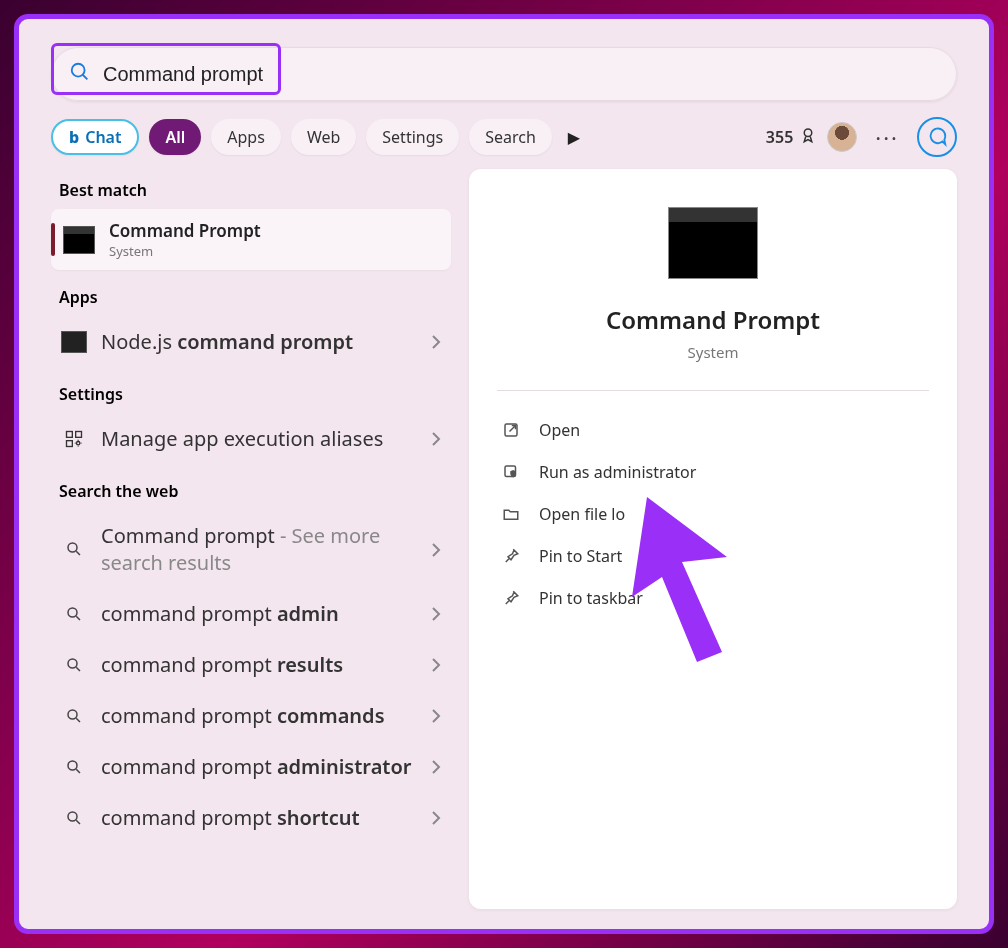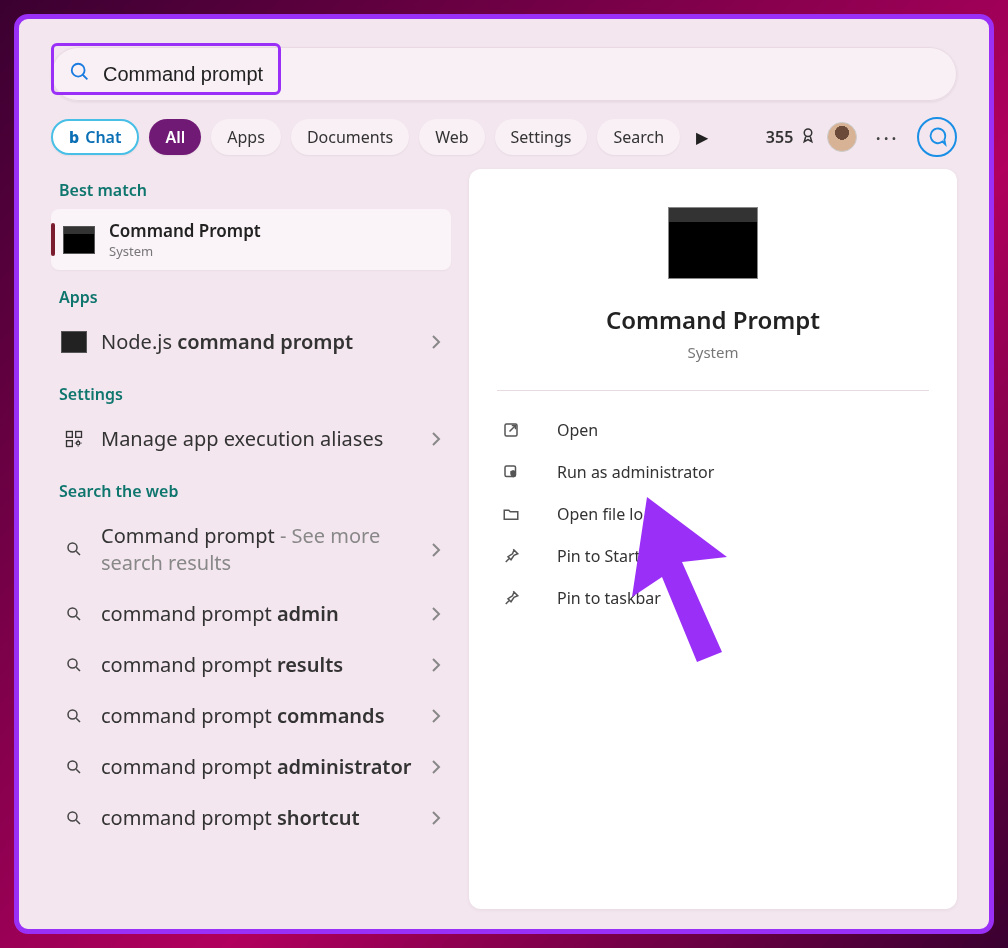--- a/index.html
+++ b/index.html
@@ -76,21 +76,21 @@
 
   
   .body-row { display:flex; margin:12px 22px 22px 22px; gap:18px; height:740px;}
   .left-col { flex:0 0 400px; }
   .right-col {
     flex:1; background:#fff; border-radius:12px;
     box-shadow:0 1px 4px rgba(0,0,0,.06);
     padding:28px 28px 28px 28px;
   }
 
-  .section-label { font-size:16px; font-weight:600; color:#0f766e; margin:16px 8px 8px 8px;}
+  .section-label { font-size:16px; font-weight:600; color:#000000; margin:16px 8px 8px 8px;}
   .first-section-label { margin-top:10px; }
 
   .best-match {
     background:#faf3f7; border-radius:8px;
     padding:10px 12px; display:flex; align-items:center; gap:14px;
     position:relative;
     box-shadow:0 1px 2px rgba(0,0,0,.04);
   }
   .best-match::before {
     content:""; position:absolute; left:0; top:14px; bottom:14px; width:4px;
@@ -125,21 +125,21 @@
   .hero-icon {
     width:90px; height:72px; background:#000; margin:10px auto 0 auto;
     border:1px solid #888; position:relative;
   }
   .hero-icon::before { content:""; position:absolute; top:0; left:0; right:0; height:14px; background:#333;}
   .hero-title { text-align:center; font-size:24px; font-weight:600; color:#222; margin-top:24px;}
   .hero-sub { text-align:center; font-size:15px; color:#777; margin-top:6px;}
   .divider { height:1px; background:#e5dbe1; margin:28px 0 18px 0;}
 
   .action-row {
-    display:flex; align-items:center; gap:36px;
+    display:flex; align-items:center; gap:18px;
     padding:10px 4px; font-size:16px; color:#333; cursor:pointer;
     border-radius:6px;
   }
   .action-row .aicon { width:20px; display:flex; justify-content:center; color:#555;}
   .action-row .aicon svg { width:18px; height:18px; }
 
   
   .cursor-arrow {
     position:absolute;
     left:598px; top:458px;
@@ -169,23 +169,20 @@
         <span style="font-weight:800;">b</span>
         <span>Chat</span>
       </div>
       <div class="pill all-pill">
           <span>All</span>
         </div>
       <div class="pill">
           <span>Apps</span>
         </div>
       <div class="pill">
-          <span>Documents</span>
-        </div>
-      <div class="pill">
           <span>Web</span>
         </div>
       <div class="pill">
           <span>Settings</span>
         </div>
       <div class="pill">
           <span>Search</span>
         </div>
       <span class="play-icon">▶</span>
       <div class="spacer"></div>

